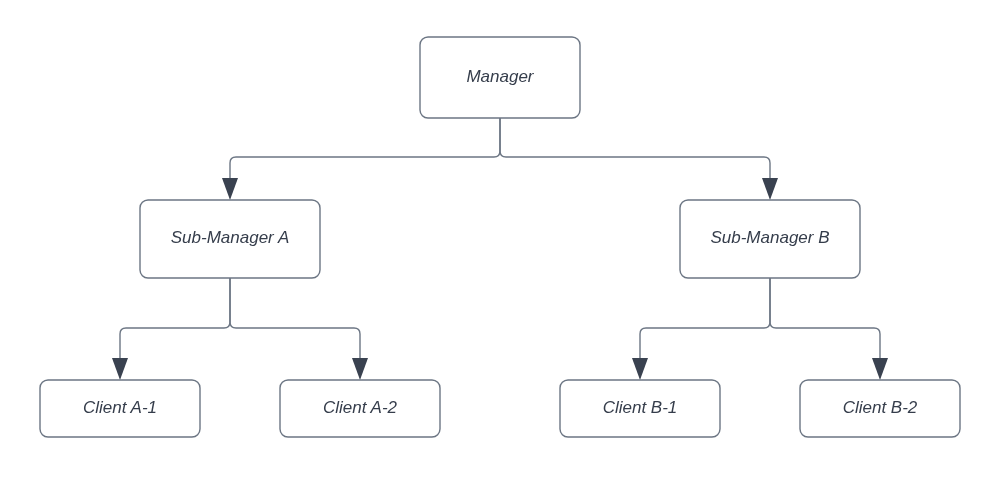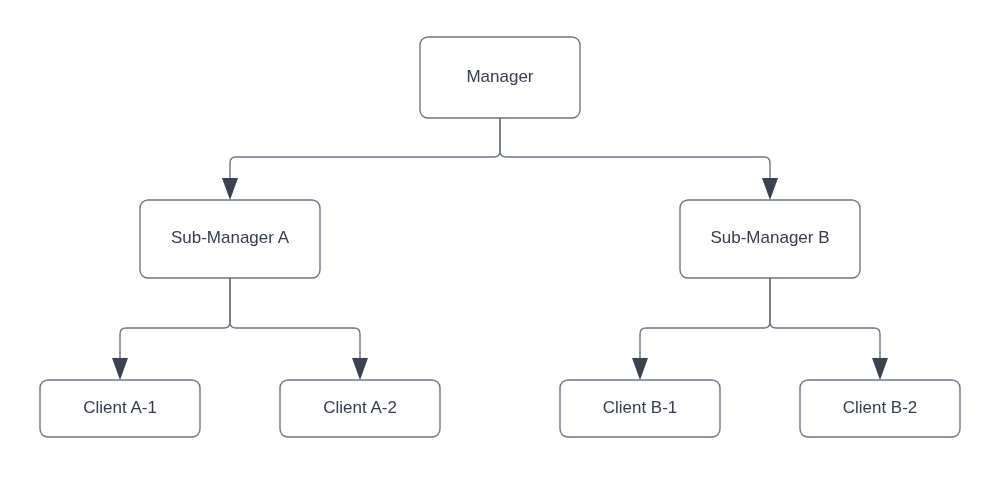--- a/index.html
+++ b/index.html
@@ -11,20 +11,21 @@
     width: 1000px;
     height: 480px;
     font-family: "Liberation Sans", sans-serif;
     overflow: hidden;
   }
   #diagram-canvas {
     position: relative;
     width: 1000px;
     height: 480px;
     background: #ffffff;
+    font-style: italic;
   }
   #diagram-svg {
     position: absolute;
     top: 0;
     left: 0;
     width: 1000px;
     height: 480px;
   }
   .node-box {
     fill: #ffffff;

